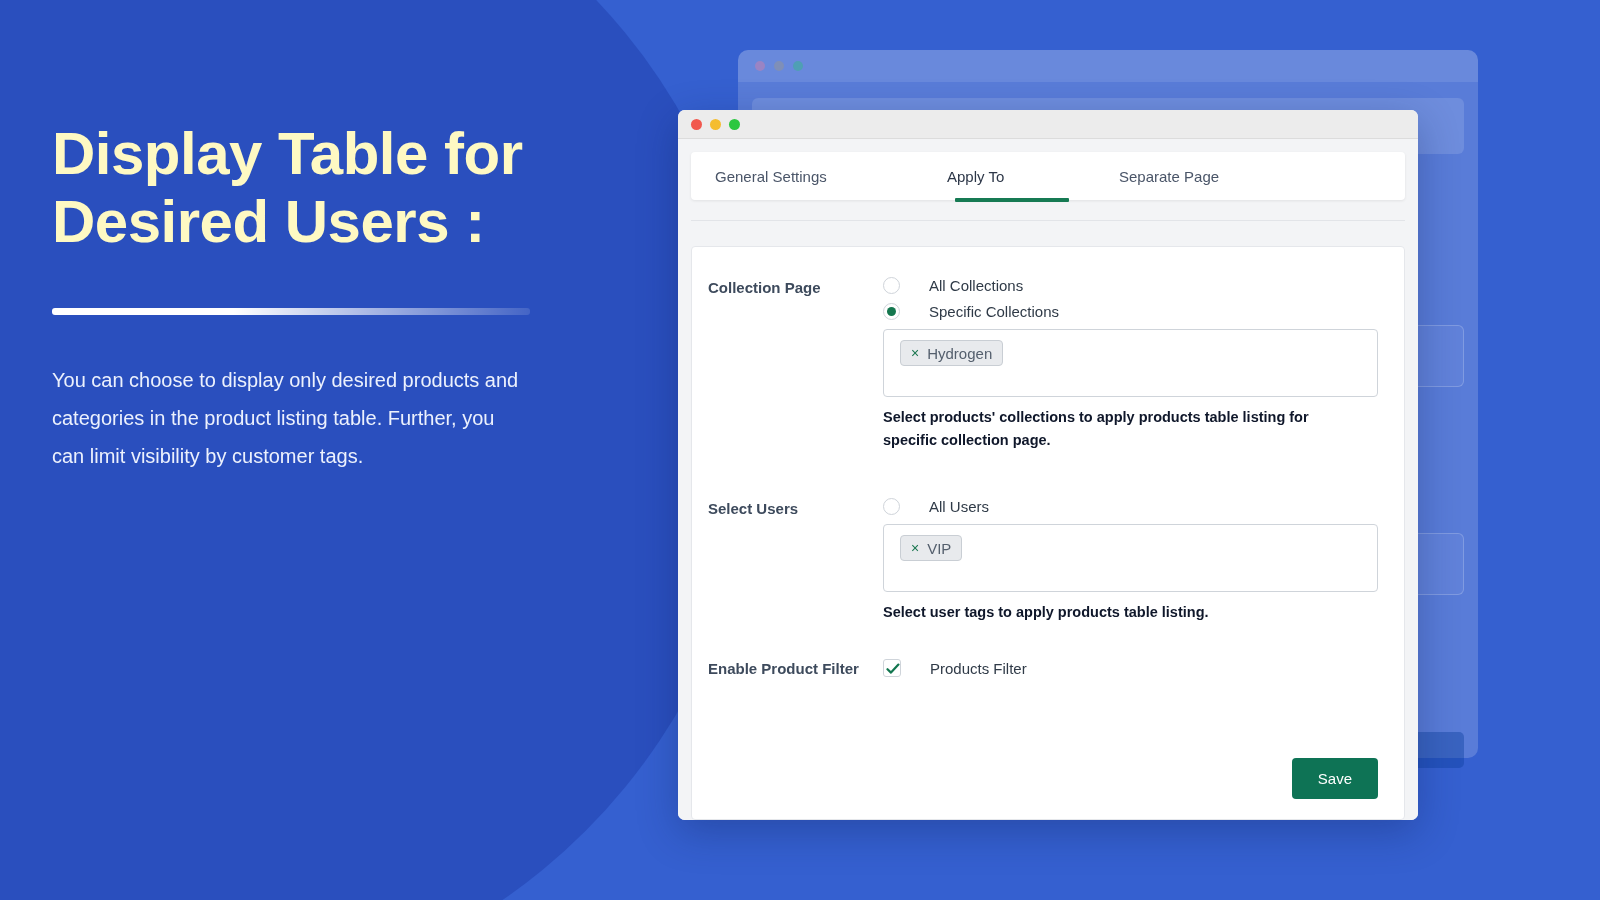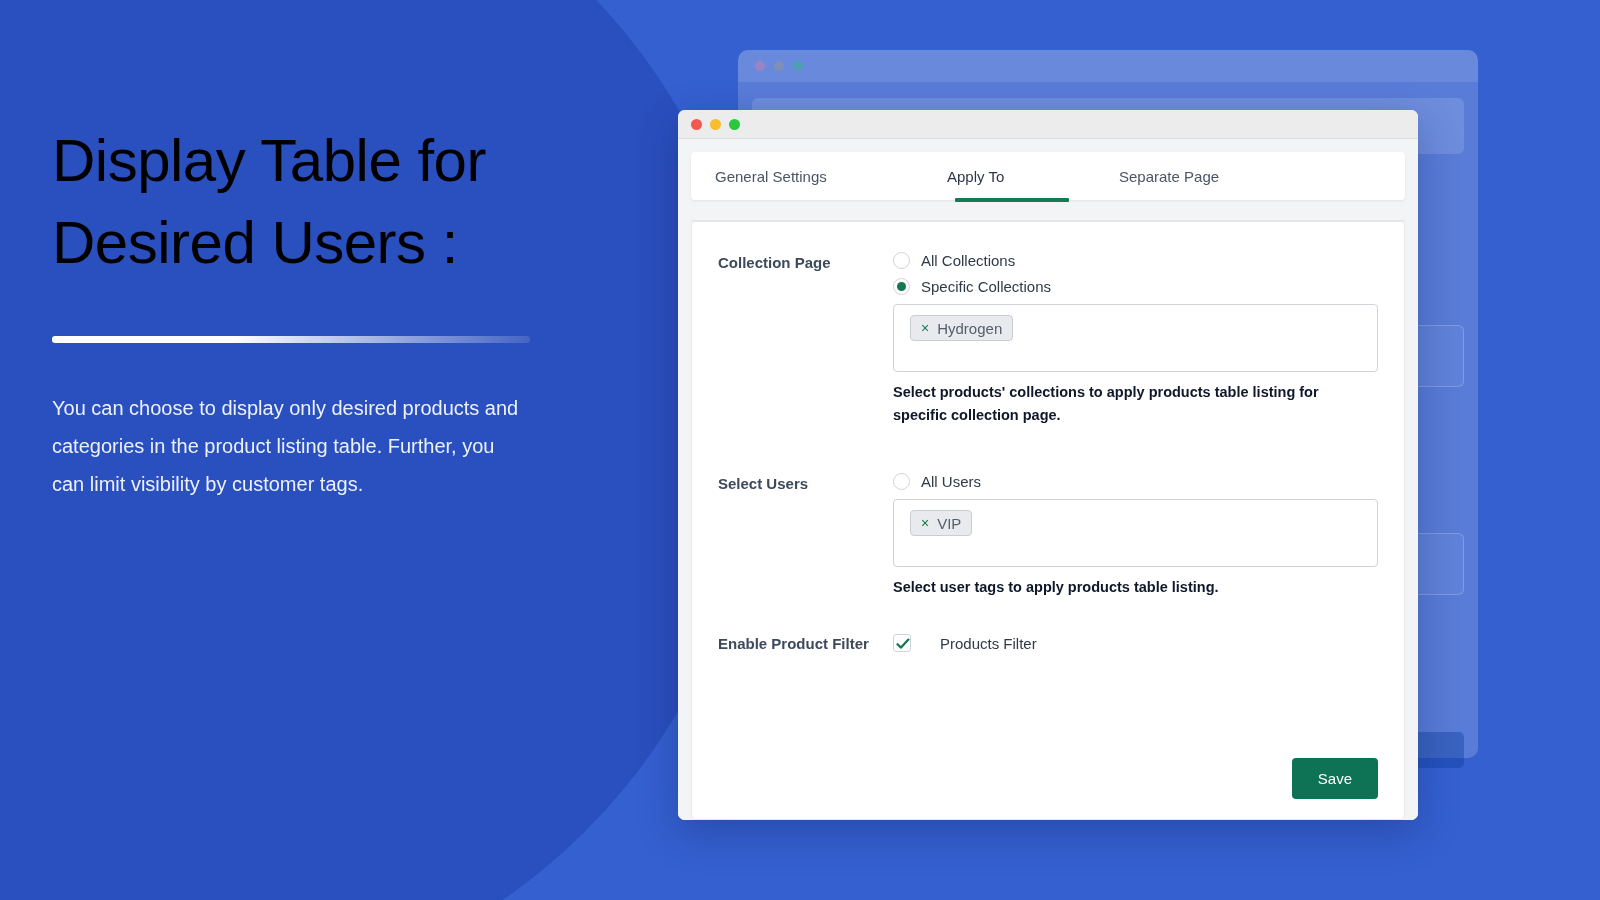--- a/index.html
+++ b/index.html
@@ -27,24 +27,24 @@
   }
 
   
   .promo {
     position:absolute;
     left:52px; top:120px;
     width:530px;
     z-index:5;
   }
   .promo-title {
-    color:#000000;
+    color:#fef9c3;
     font-size:60px;
-    line-height:82px;
-    font-weight:normal;
+    line-height:68px;
+    font-weight:bold;
     letter-spacing:-0.5px;
   }
   .promo-rule {
     margin-top:52px;
     width:478px; height:7px;
     border-radius:3px;
     background:linear-gradient(90deg,#ffffff 0%,#ffffff 38%,rgba(255,255,255,0.12) 100%);
   }
   .promo-body {
     margin-top:46px;
@@ -161,25 +161,26 @@
 
   .tab-divider {
     margin-top:20px;
     height:1px;
     background:#e2e4e8;
     flex:0 0 auto;
   }
 
   
   .content-card {
+    margin-top:25px;
     background:#ffffff;
     border:1px solid #e5e7eb;
     border-radius:4px;
     flex:1 1 auto;
-    padding:30px 26px 20px 26px;
+    padding:30px 26px 20px 16px;
     position:relative;
     display:flex; flex-direction:column;
   }
 
   .field-row {
     display:flex;
     align-items:flex-start;
   }
   .field-label {
     width:175px;
@@ -187,21 +188,21 @@
     font-size:15px;
     font-weight:bold;
     color:#3d4a5c;
     padding-top:2px;
   }
   .field-control { flex:1 1 auto; }
 
   
   .radio-line {
     display:flex; align-items:center;
-    gap:11px;
+    gap:29px;
     margin-bottom:9px;
     cursor:pointer;
   }
   .radio {
     width:17px; height:17px;
     border-radius:50%;
     border:1px solid #cfd4da;
     background:#ffffff;
     flex:0 0 auto;
     position:relative;

